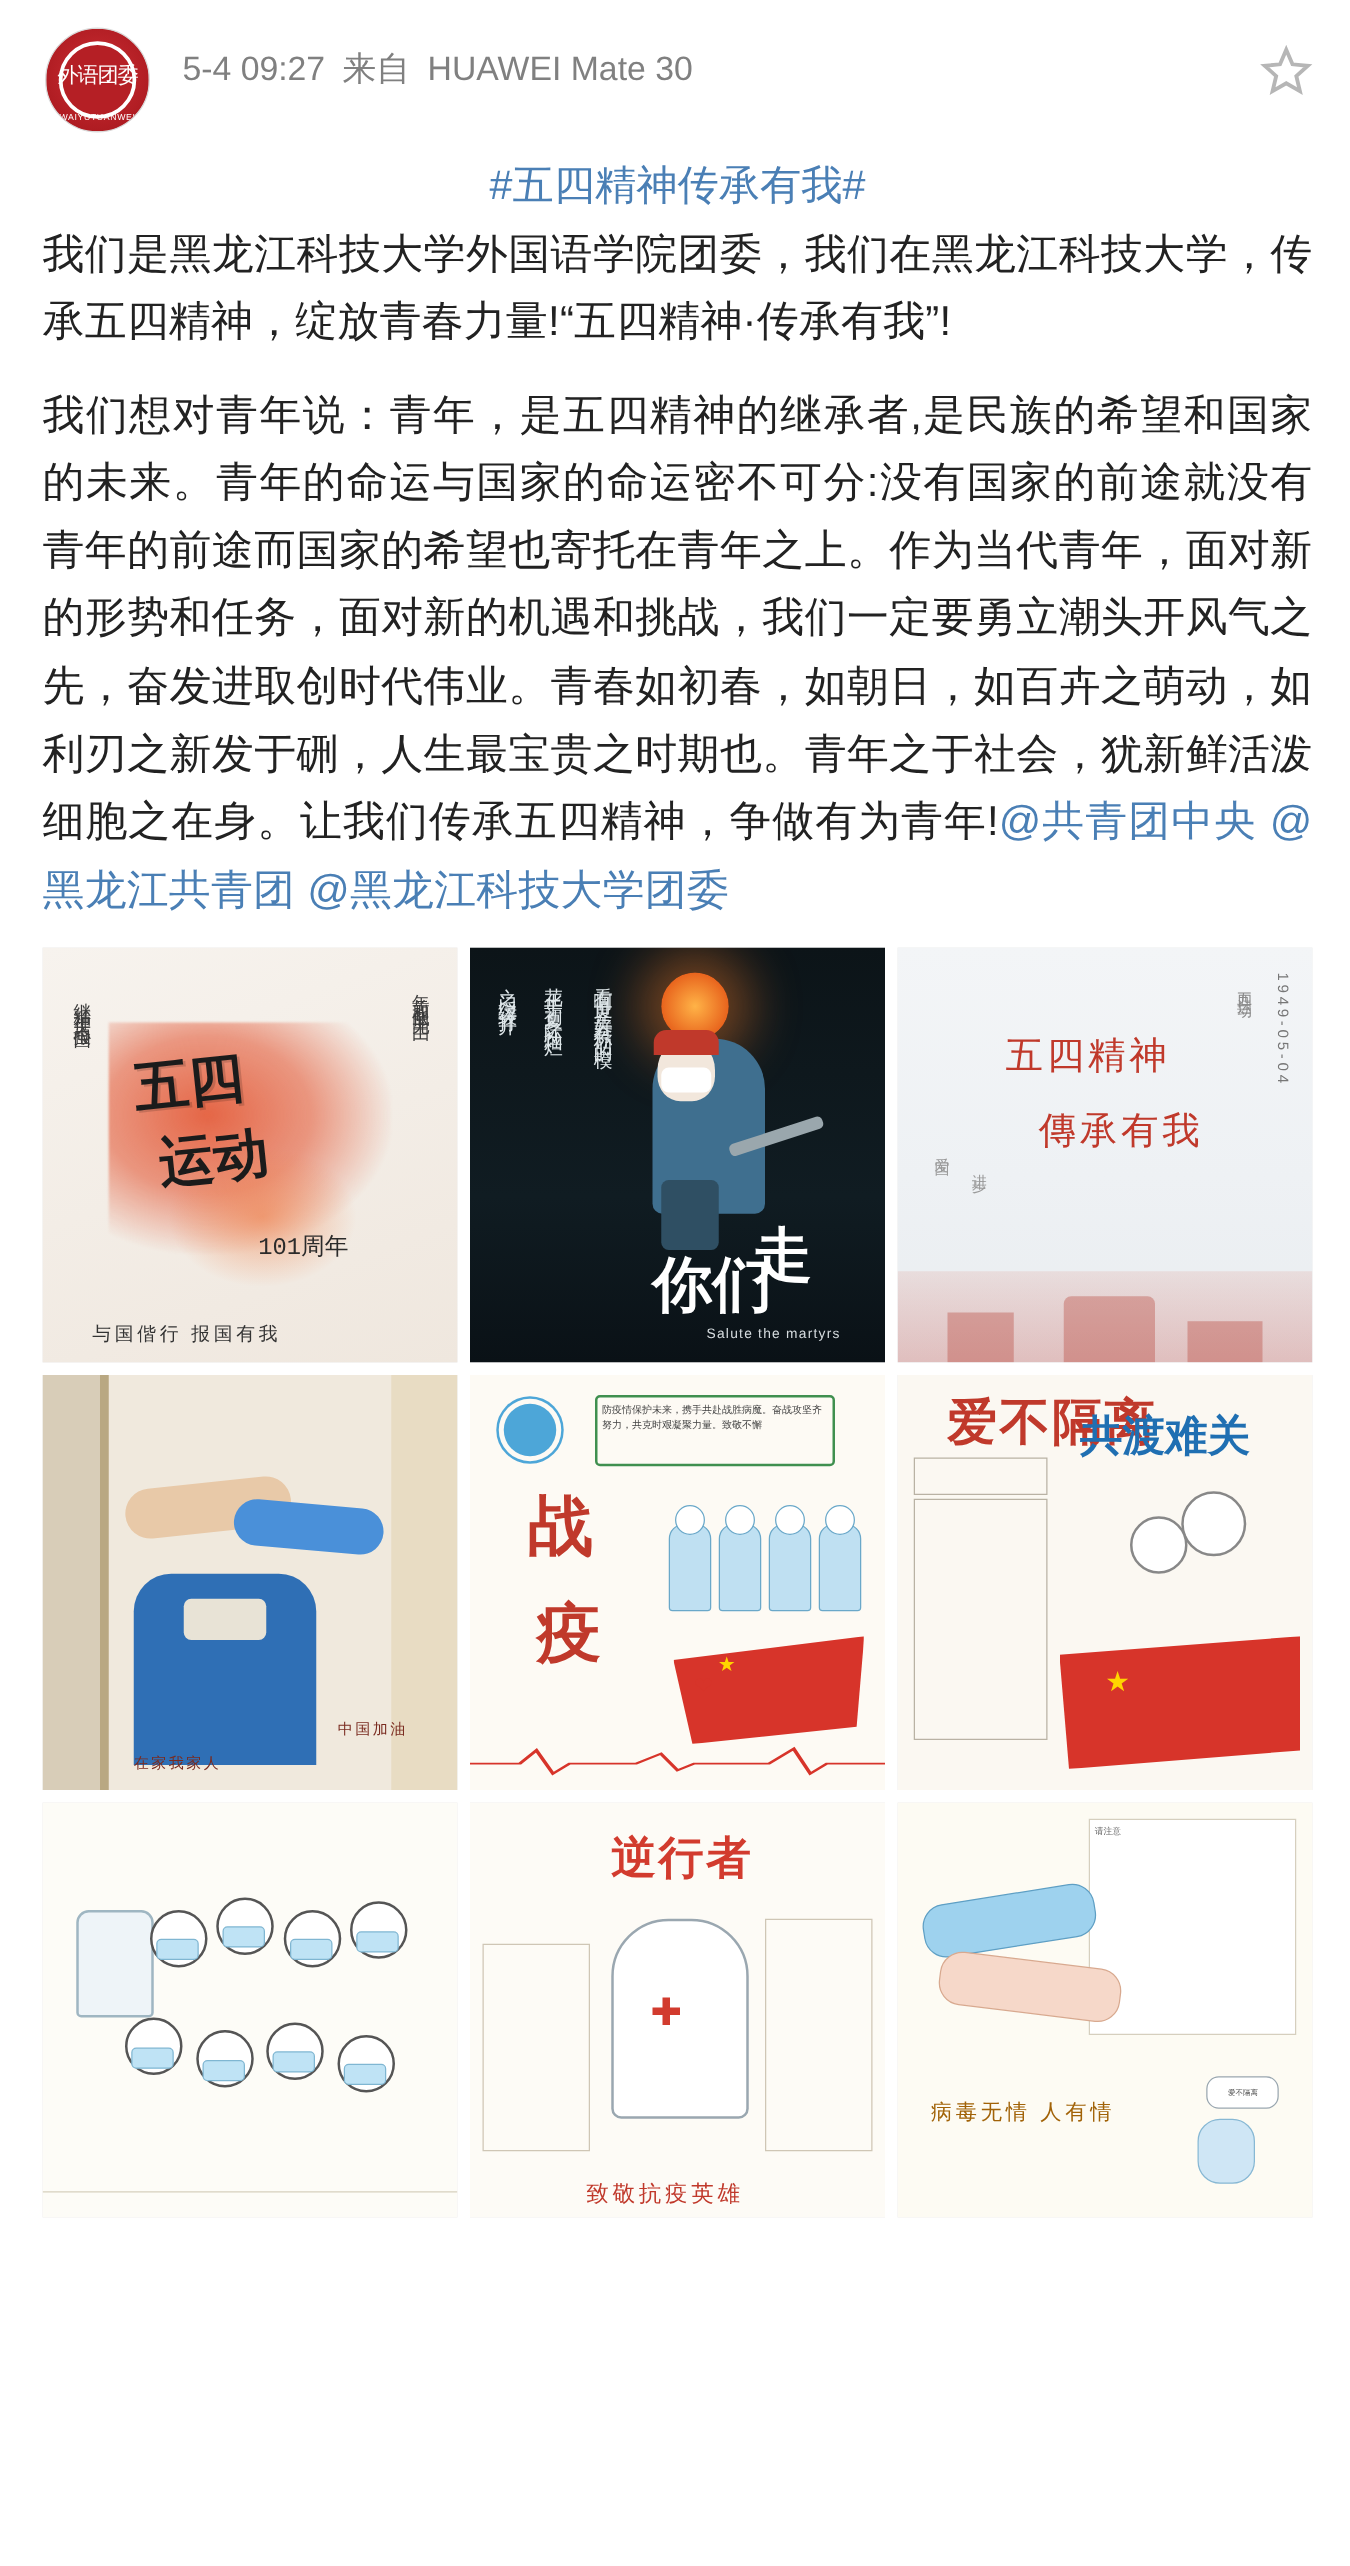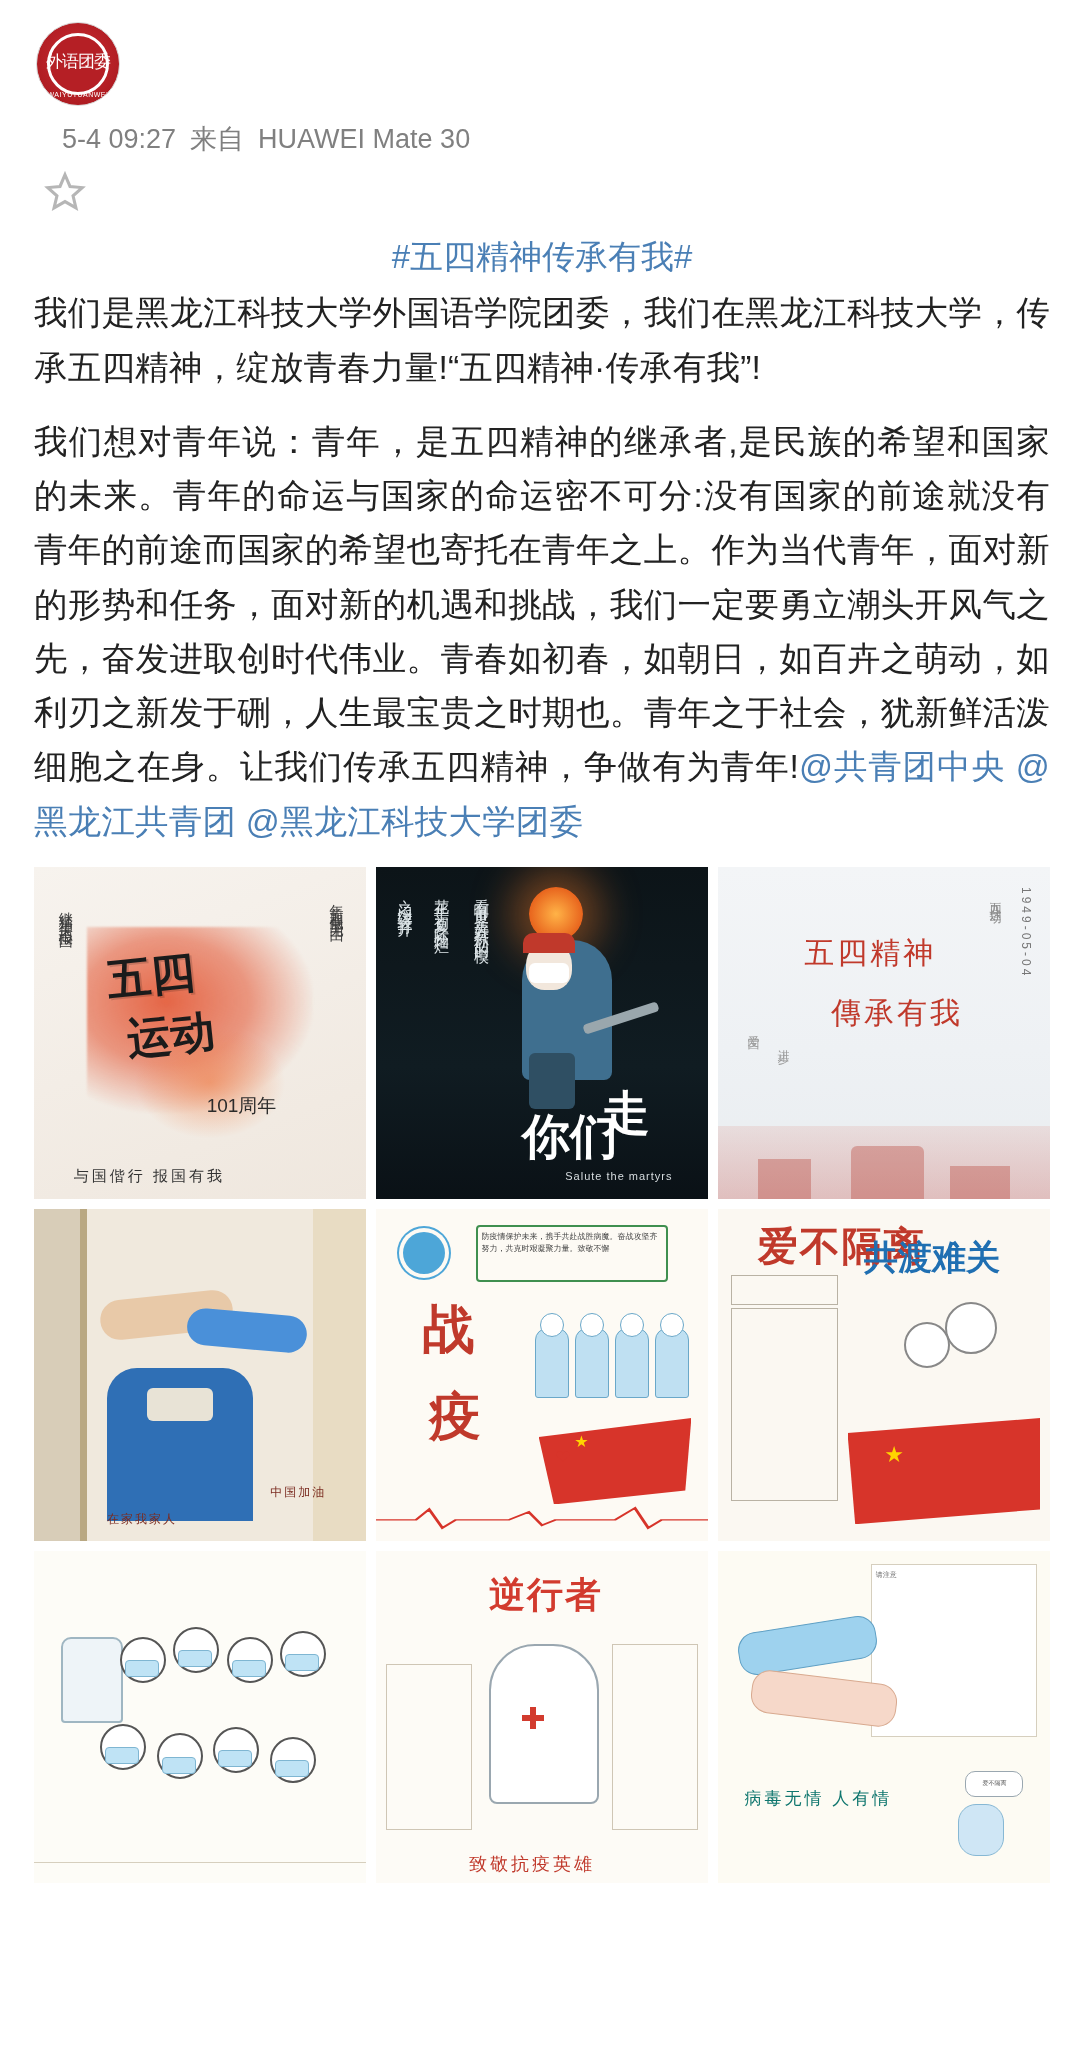--- a/index.html
+++ b/index.html
@@ -15,21 +15,20 @@
     height: 2053px;
     background: #fff;
     position: relative;
   }
 
   
   .header {
     display: flex;
     align-items: flex-start;
     padding: 22px 28px 10px 36px;
-    flex-direction: column;
   }
   .avatar {
     width: 84px;
     height: 84px;
     border-radius: 50%;
     flex: 0 0 84px;
     background: radial-gradient(circle at 50% 45%, #ffffff 0%, #ffffff 28%, #c1272d 29%, #a3151b 100%);
     border: 1px solid #d9d9d9;
     position: relative;
     overflow: hidden;
@@ -157,21 +156,21 @@
   }
   .img1 .t2 {
     position: absolute; left: 28%; top: 42%;
     color: #1b1b1b; font-size: 44px; font-weight: bold;
     transform: rotate(-6deg);
     font-family: "DejaVu Sans", sans-serif;
   }
   .img1 .t3 {
     position: absolute; left: 52%; top: 68%;
     color: #2b2b2b; font-size: 19px;
-    font-family: Liberation Sans, sans-serif;
+    font-family: Liberation Mono, monospace;
   }
   .img1 .v-left {
     position: absolute; left: 7%; top: 10%;
     writing-mode: vertical-rl;
     font-size: 14px; color: #3a3a3a; letter-spacing: 4px;
   }
   .img1 .v-right {
     position: absolute; right: 6%; top: 8%;
     writing-mode: vertical-rl;
     font-size: 14px; color: #3a3a3a; letter-spacing: 4px;
@@ -504,21 +503,21 @@
     border: 1px solid #5e9fc4;
   }
   .img9 .handB {
     position: absolute; left: 10%; top: 38%;
     width: 44%; height: 13%;
     background: #f6d8c9; border-radius: 18px; transform: rotate(7deg);
     border: 1px solid #d8a98f;
   }
   .img9 .red {
     position: absolute; left: 8%; bottom: 22%;
-    color: #0f766e; font-size: 17px; letter-spacing: 3px;
+    color: #a16207; font-size: 17px; letter-spacing: 3px;
   }
   .img9 .baby {
     position: absolute; right: 14%; bottom: 8%;
     width: 46px; height: 52px; border-radius: 18px;
     background: #cfe6f5; border: 1px solid #87b8d4;
   }
   .img9 .bubble {
     position: absolute; right: 8%; bottom: 26%;
     width: 58px; height: 26px; border-radius: 10px;
     border: 1px solid #9aa7b0; background: #fff;

